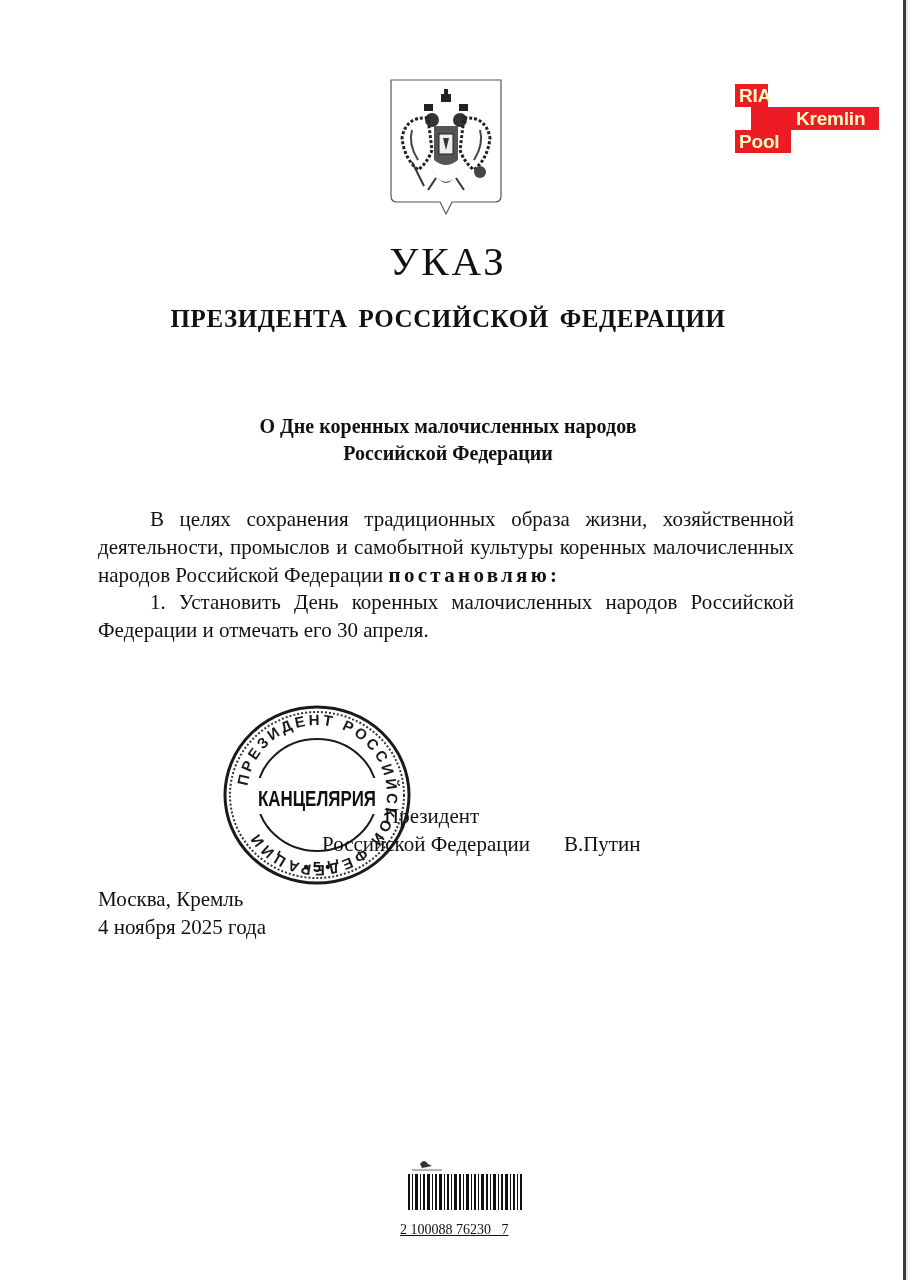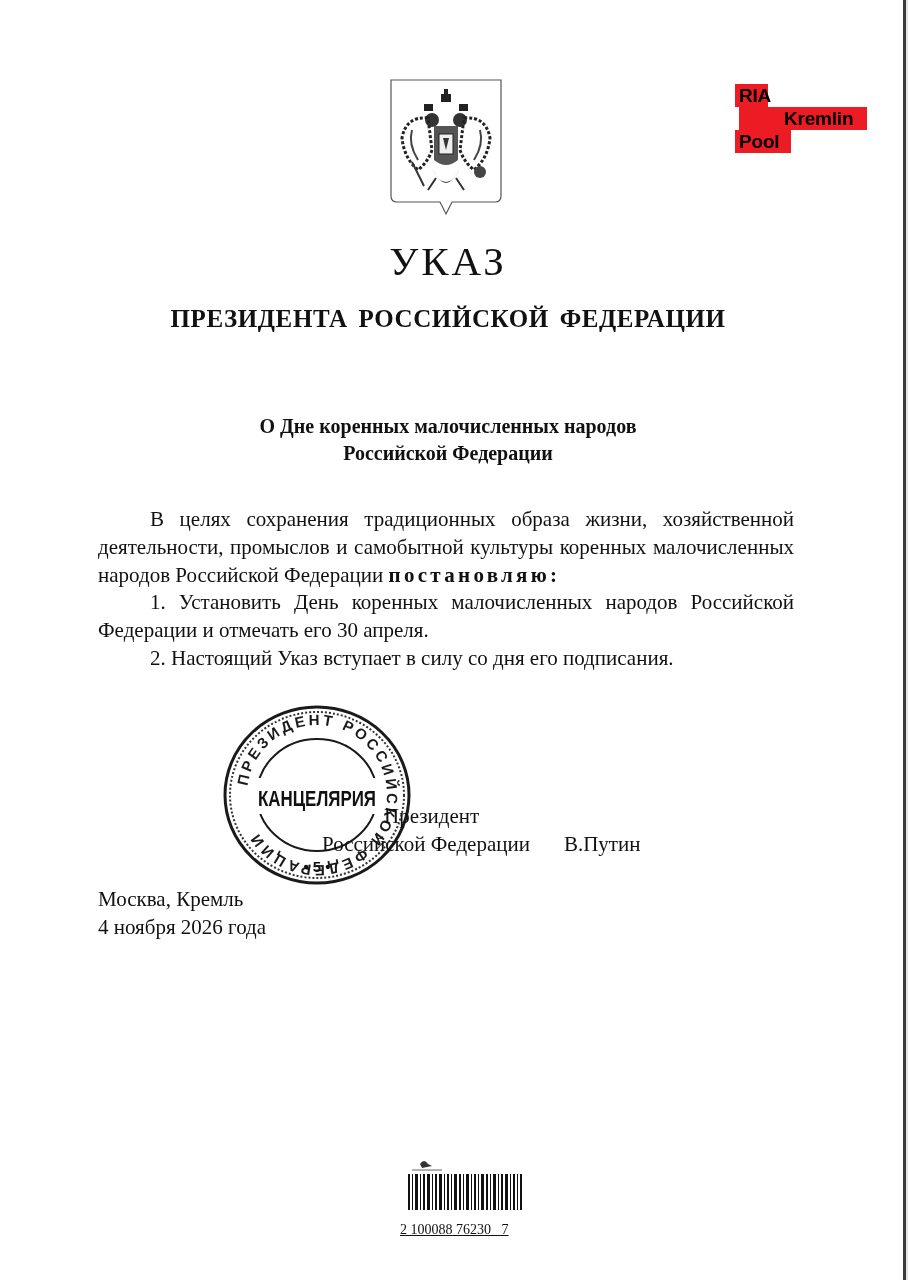--- a/index.html
+++ b/index.html
@@ -18,21 +18,21 @@
     }
     
     .emblem {
       position: absolute; left: 388px; top: 78px; width: 116px; height: 140px;
     }
     
     .ria-logo {
       position: absolute; left: 735px; top: 84px; width: 90px; height: 74px;
     }
     .ria-logo .blk {
-      position: absolute; background: #ed1c24; color: #000000;
+      position: absolute; background: #ed1c24; color: #fef9c3;
       font-family: "Liberation Sans", sans-serif; font-weight: bold;
       font-size: 19px; line-height: 23px; padding: 0 4px; letter-spacing: -0.2px;
     }
     .title {
       position: absolute; left: 0; width: 896px; top: 236px; text-align: center;
       font-size: 41px; letter-spacing: 3px; line-height: 50px;
     }
     .subtitle {
       position: absolute; left: 0; width: 896px; top: 303px; text-align: center;
       font-size: 25px; letter-spacing: 0.6px; line-height: 32px; word-spacing: 4px; font-weight: bold;
@@ -98,36 +98,35 @@
     <circle cx="92" cy="94" r="6" fill="#444"></circle>
     <line x1="24" y1="84" x2="36" y2="108" stroke="#333" stroke-width="2"></line>
 
     <path d="M44 90 Q58 120 72 90 Q66 104 58 104 Q50 104 44 90 Z" fill="#333"></path>
     <path d="M48 100 L40 112 M68 100 L76 112" stroke="#333" stroke-width="2"></path>
   </svg>
 </div>
 
 <div class="ria-logo">
   <div class="blk" style="left:0; top:0; width:25px;">RIA</div>
-  <div class="blk" style="left:4px; top:23px; width:79px;padding-left:45px;">Kremlin</div>
+  <div class="blk" style="left:16px; top:23px; width:79px;padding-left:45px;">Kremlin</div>
   <div class="blk" style="left:0; top:46px; width:48px;">Pool</div>
 </div>
 
 <div class="title">УКАЗ</div>
 <div class="subtitle">ПРЕЗИДЕНТА РОССИЙСКОЙ ФЕДЕРАЦИИ</div>
 
 <div class="heading">
   <div>О Дне коренных малочисленных народов</div>
   <div>Российской Федерации</div>
 </div>
 
 <div class="body-text">
   <p class="first"><span>В целях сохранения традиционных образа жизни, хозяйственной деятельности, промыслов и самобытной культуры коренных малочисленных народов Российской Федерации</span> <span class="spaced">постановляю:</span></p>
   <p>1. Установить День коренных малочисленных народов Российской Федерации и отмечать его 30 апреля.</p>
-  <p>2. Настоящий Указ вступает в силу со дня его подписания.</p>
 </div>
 
 <div class="stamp">
   <svg width="190" height="182" viewBox="0 0 190 182">
     <defs>
       <path id="ringPath" d="M95 91 m-70 0 a70 70 0 1 1 140 0 a70 70 0 1 1 -140 0"></path>
     </defs>
     <ellipse cx="95" cy="91" rx="92" ry="88" fill="none" stroke="#1a1a1a" stroke-width="3"></ellipse>
     <ellipse cx="95" cy="91" rx="87" ry="83" fill="none" stroke="#333" stroke-width="2" stroke-dasharray="2 2"></ellipse>
     <ellipse cx="95" cy="91" rx="60" ry="56" fill="none" stroke="#1a1a1a" stroke-width="2"></ellipse>
@@ -143,21 +142,21 @@
 <div class="signature">
   <div class="line1">Президент</div>
   <div class="line2">
     <span>Российской Федерации</span>
     <span>В.Путин</span>
   </div>
 </div>
 
 <div class="place">
   <div>Москва, Кремль</div>
-  <div>4 ноября 2026 года</div>
+  <div>4 ноября 2025 года</div>
 </div>
 
 <div class="barcode">
   <svg width="126" height="52" viewBox="0 0 126 52">
     <path d="M18 6 q4 -6 8 0 l4 2 l-10 2 z" fill="#333"></path>
     <line x1="10" y1="12" x2="40" y2="12" stroke="#666" stroke-width="1"></line>
     <g fill="#111">
       <rect x="6" y="16" width="2" height="36"></rect>
         <rect x="10" y="16" width="1" height="36"></rect>
       <rect x="13" y="16" width="3" height="36"></rect>

